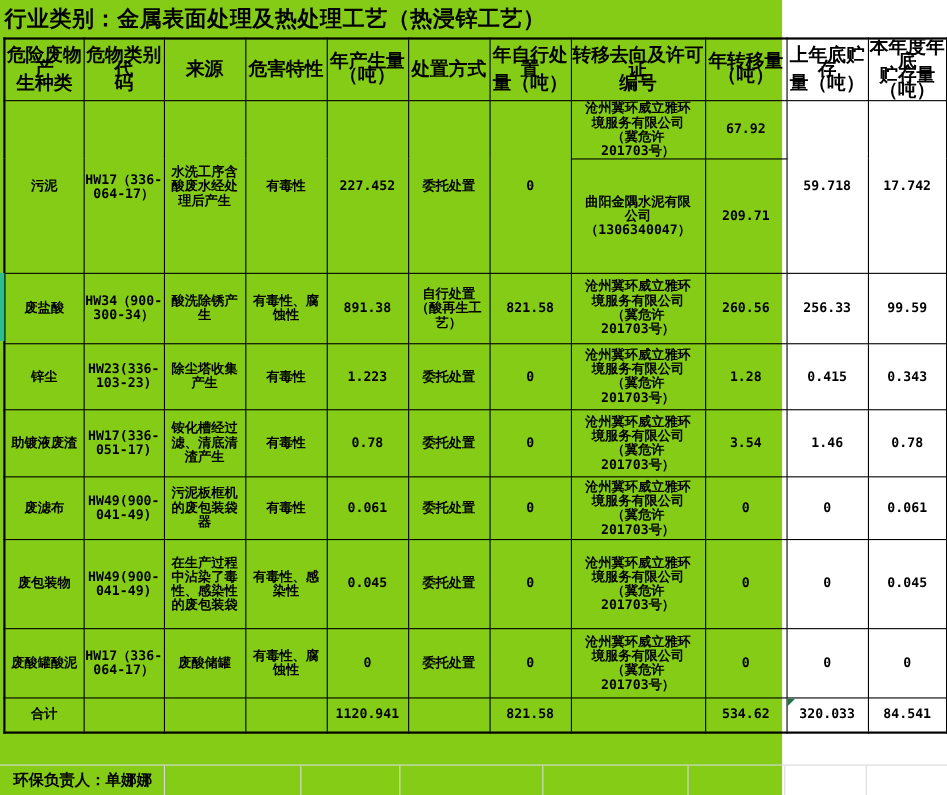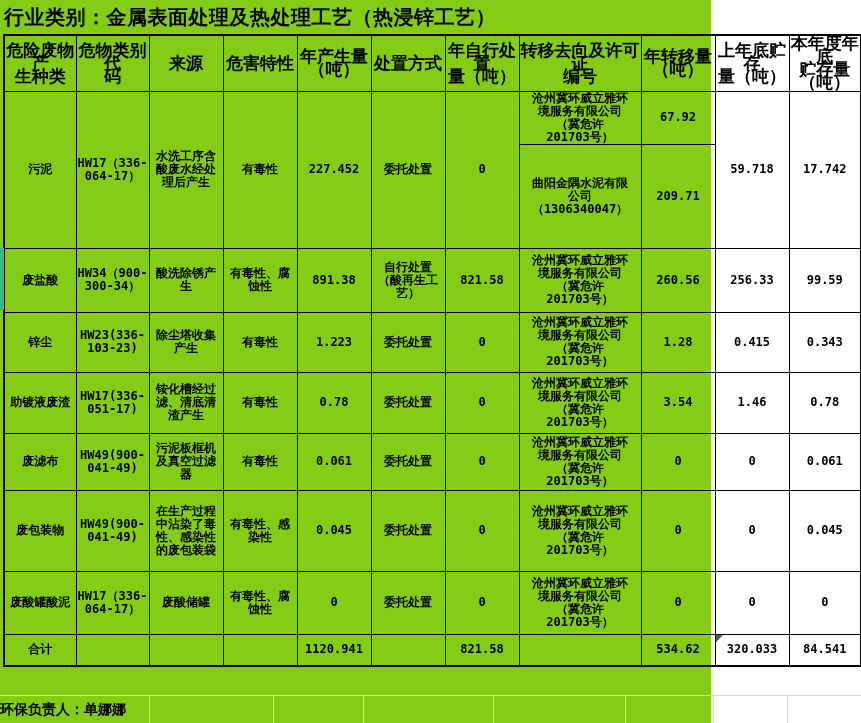--- a/index.html
+++ b/index.html
@@ -39,21 +39,21 @@
   }
   .green-strip{
     position:absolute;left:0;top:248px;width:4px;height:62px;
     background:#2abf8d;
   }
   .note-line{
     position:absolute;left:4px;top:670px;
     font-size:14px;font-weight:bold;white-space:nowrap;
   }
   .resp-line{
-    position:absolute;left:0;top:701px;
+    position:absolute;left:12px;top:701px;
     font-size:14px;font-weight:bold;white-space:nowrap;
   }
   .grid-h{
     position:absolute;left:0;top:695px;width:861px;height:1px;background:#d9d9d9;
   }
   .grid-v{
     position:absolute;top:696px;height:27px;width:1px;background:#d9d9d9;
   }
 </style>
 </head>
@@ -188,21 +188,21 @@
       <td>3.54</td>
       <td>1.46</td>
       <td>0.78</td>
     </tr>
 
     <tr style="height:57px">
       <td>废滤布</td>
       <td>HW49(900-
 041-49)</td>
       <td>污泥板框机
-及真空过滤
+的废包装袋
 器</td>
       <td>有毒性</td>
       <td>0.061</td>
       <td>委托处置</td>
       <td>0</td>
       <td class="dest">沧州冀环威立雅环
 境服务有限公司
 （冀危许
 201703号）</td>
       <td>0</td>

